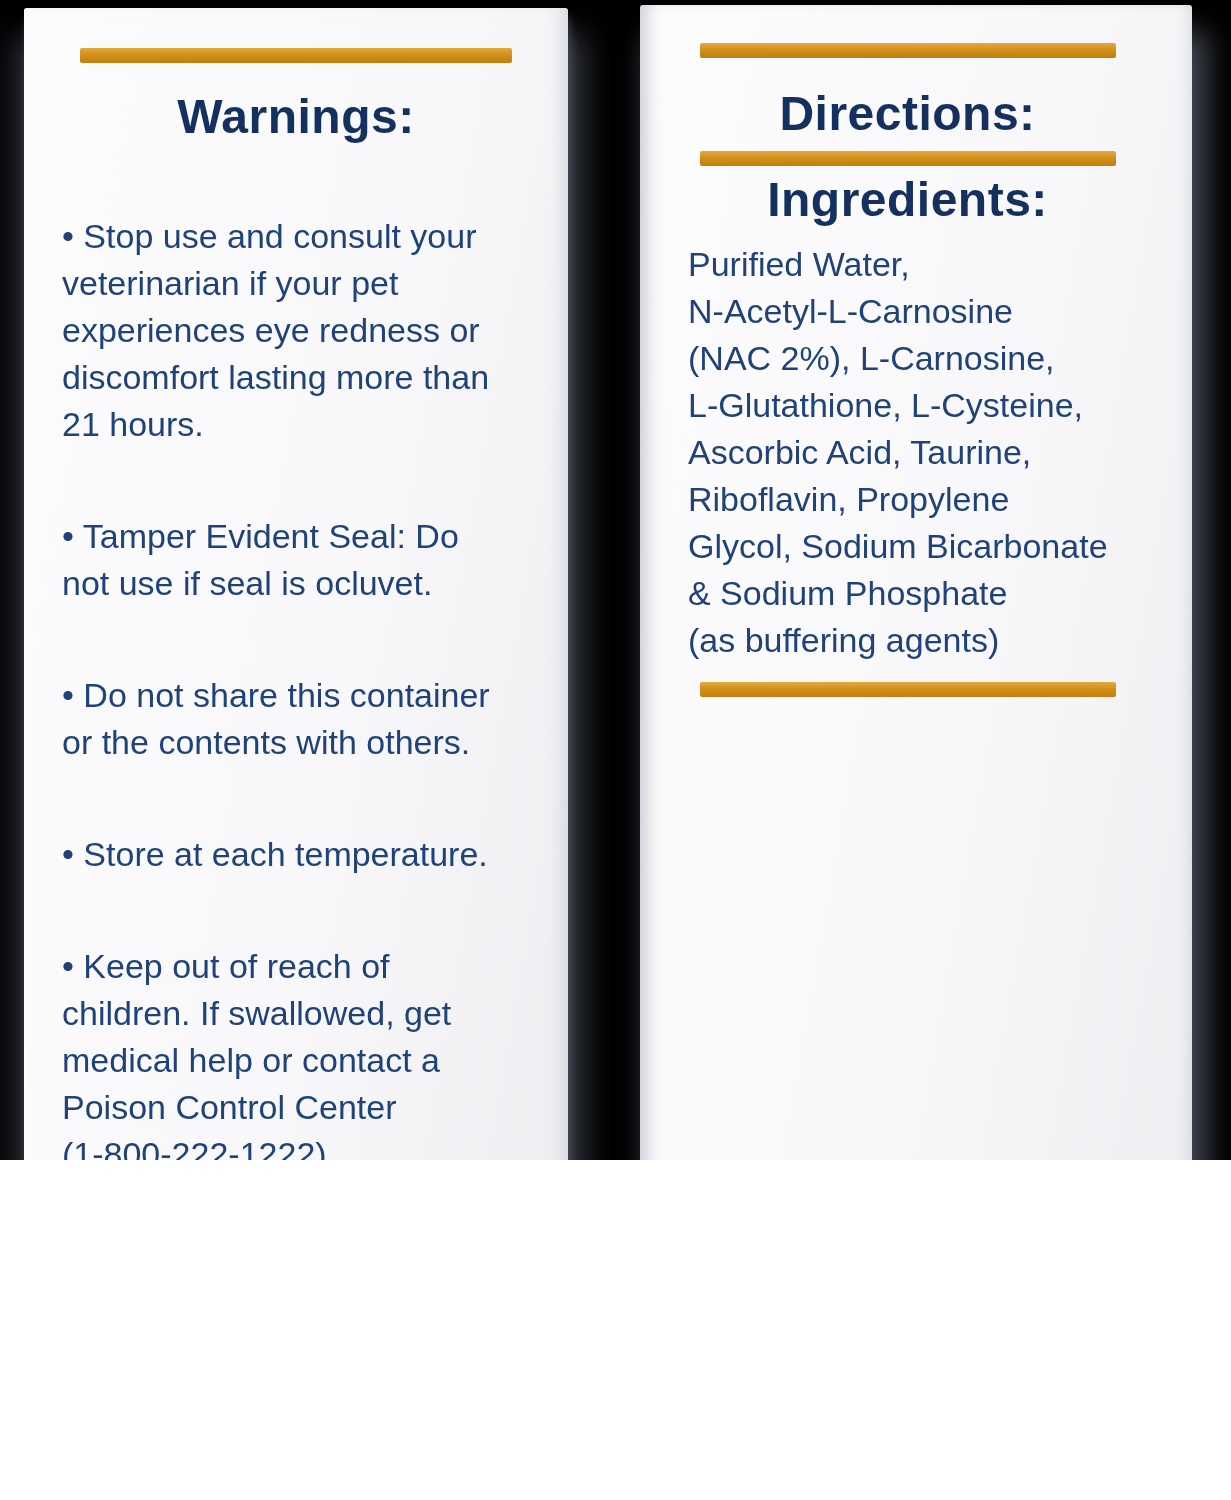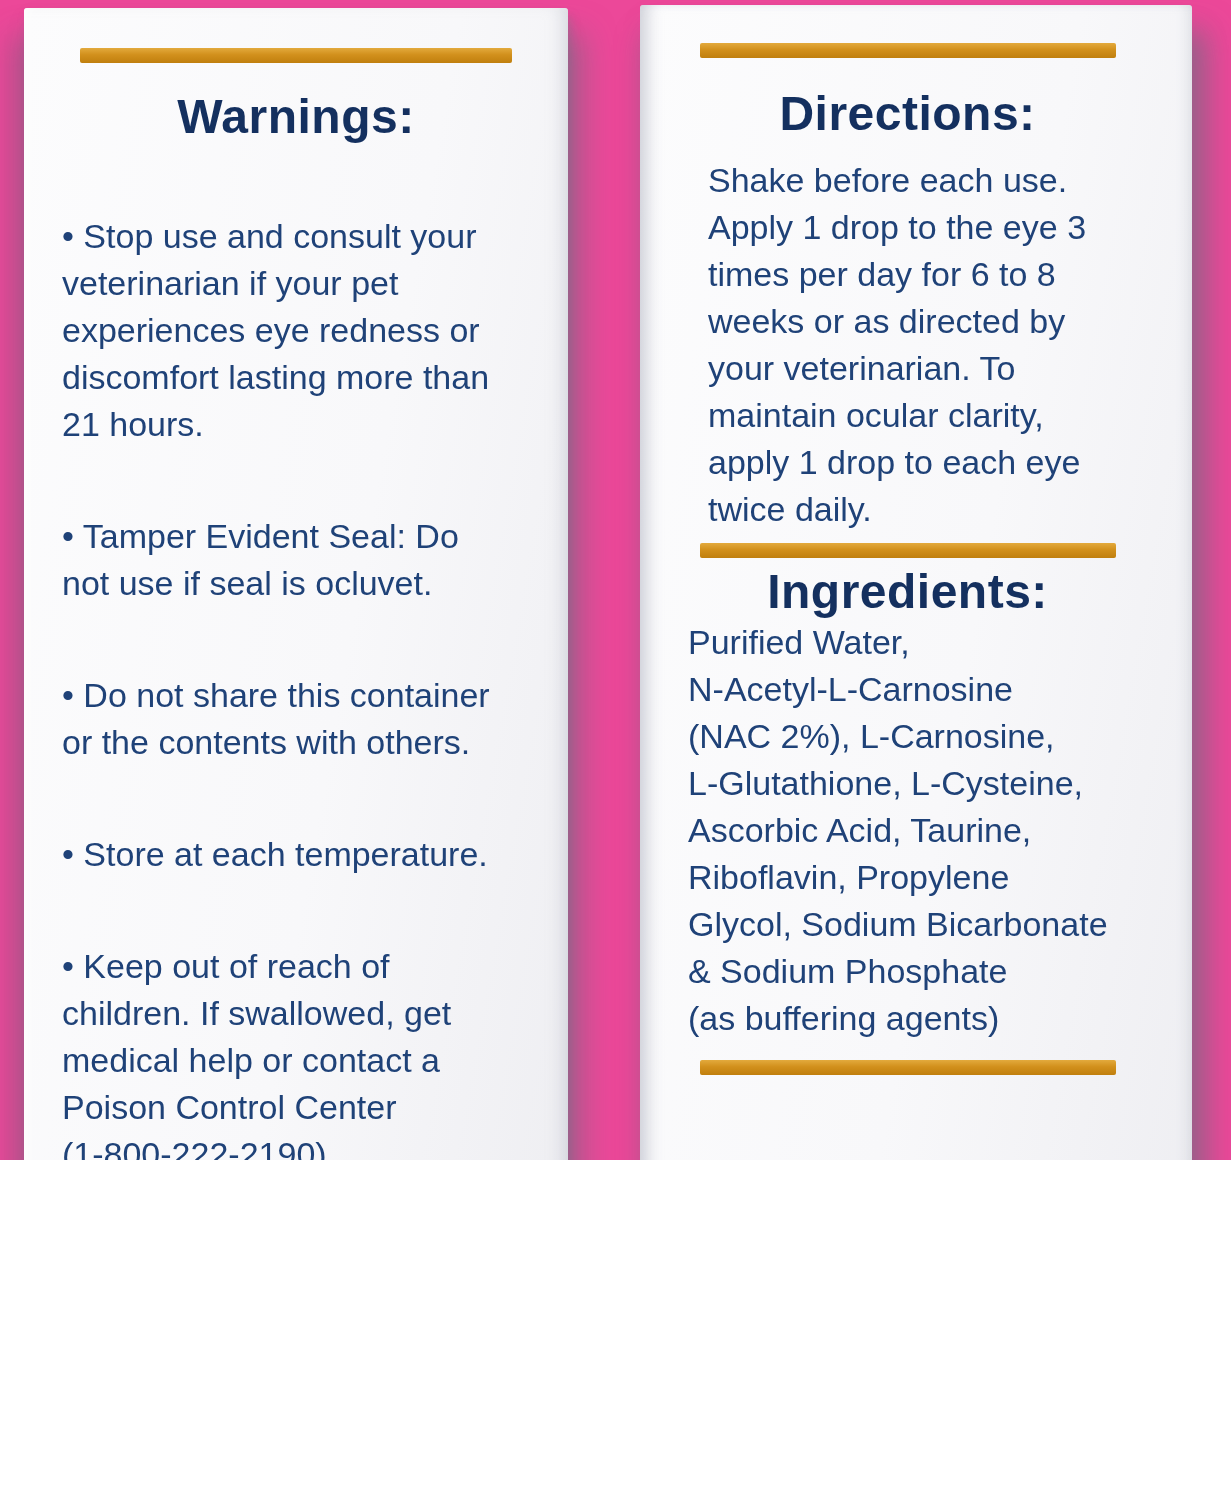--- a/index.html
+++ b/index.html
@@ -5,21 +5,21 @@
   html, body {
     margin: 0;
     padding: 0;
     background: #ffffff;
     font-family: "Liberation Sans", sans-serif;
   }
   .stage {
     position: relative;
     width: 1231px;
     height: 1160px;
-    background: #ec4899;
+    background: #000000;
     overflow: hidden;
   }
   .panel {
     position: absolute;
     background: linear-gradient(100deg, #fcfcfd 0%, #f8f8fa 55%, #ededf1 100%);
     border-radius: 3px;
     display: flex;
     flex-direction: column;
     box-sizing: border-box;
   }
@@ -78,20 +78,21 @@
     margin-top: 22px;
     padding-left: 8px;
     padding-right: 2px;
   }
   .bullet + .bullet { margin-top: 18px; }
   .directions-body {
     margin-top: 16px;
     padding-left: 40px;
   }
   .ingredients-body {
+    margin-top: 14px;
     padding-left: 20px;
   }
   .manufacturer-body {
     margin-top: 24px;
     padding-left: 18px;
   }
   .left-bottom {
     margin-top: auto;
     display: flex;
     flex-direction: column;
@@ -126,43 +127,35 @@
 21 hours.</div>
       <div class="bullet">• Tamper Evident Seal: Do
 not use if seal is ocluvet.</div>
       <div class="bullet">• Do not share this container
 or the contents with others.</div>
       <div class="bullet">• Store at each temperature.</div>
       <div class="bullet">• Keep out of reach of
 children. If swallowed, get
 medical help or contact a
 Poison Control Center
-(1-800-222-2190)</div>
+(1-800-222-1222)</div>
     </div>
 
     <div class="left-bottom">
       <div class="gold-bar bar-left"></div>
       <div class="website">www.ocluvet.com</div>
 
     </div>
   </div>
 
   <div class="panel panel-right">
     <div class="gold-bar bar-right"></div>
 
     <div class="heading heading-directions">Directions:</div>
 
-    <div class="body-text directions-body">Shake before each use.
-Apply 1 drop to the eye 3
-times per day for 6 to 8
-weeks or as directed by
-your veterinarian. To
-maintain ocular clarity,
-apply 1 drop to each eye
-twice daily.</div>
 
     <div class="gold-bar bar-right divider-after-directions"></div>
 
     <div class="heading heading-ingredients">Ingredients:</div>
 
     <div class="body-text ingredients-body">Purified Water,
 N-Acetyl-L-Carnosine
 (NAC 2%), L-Carnosine,
 L-Glutathione, L-Cysteine,
 Ascorbic Acid, Taurine,

